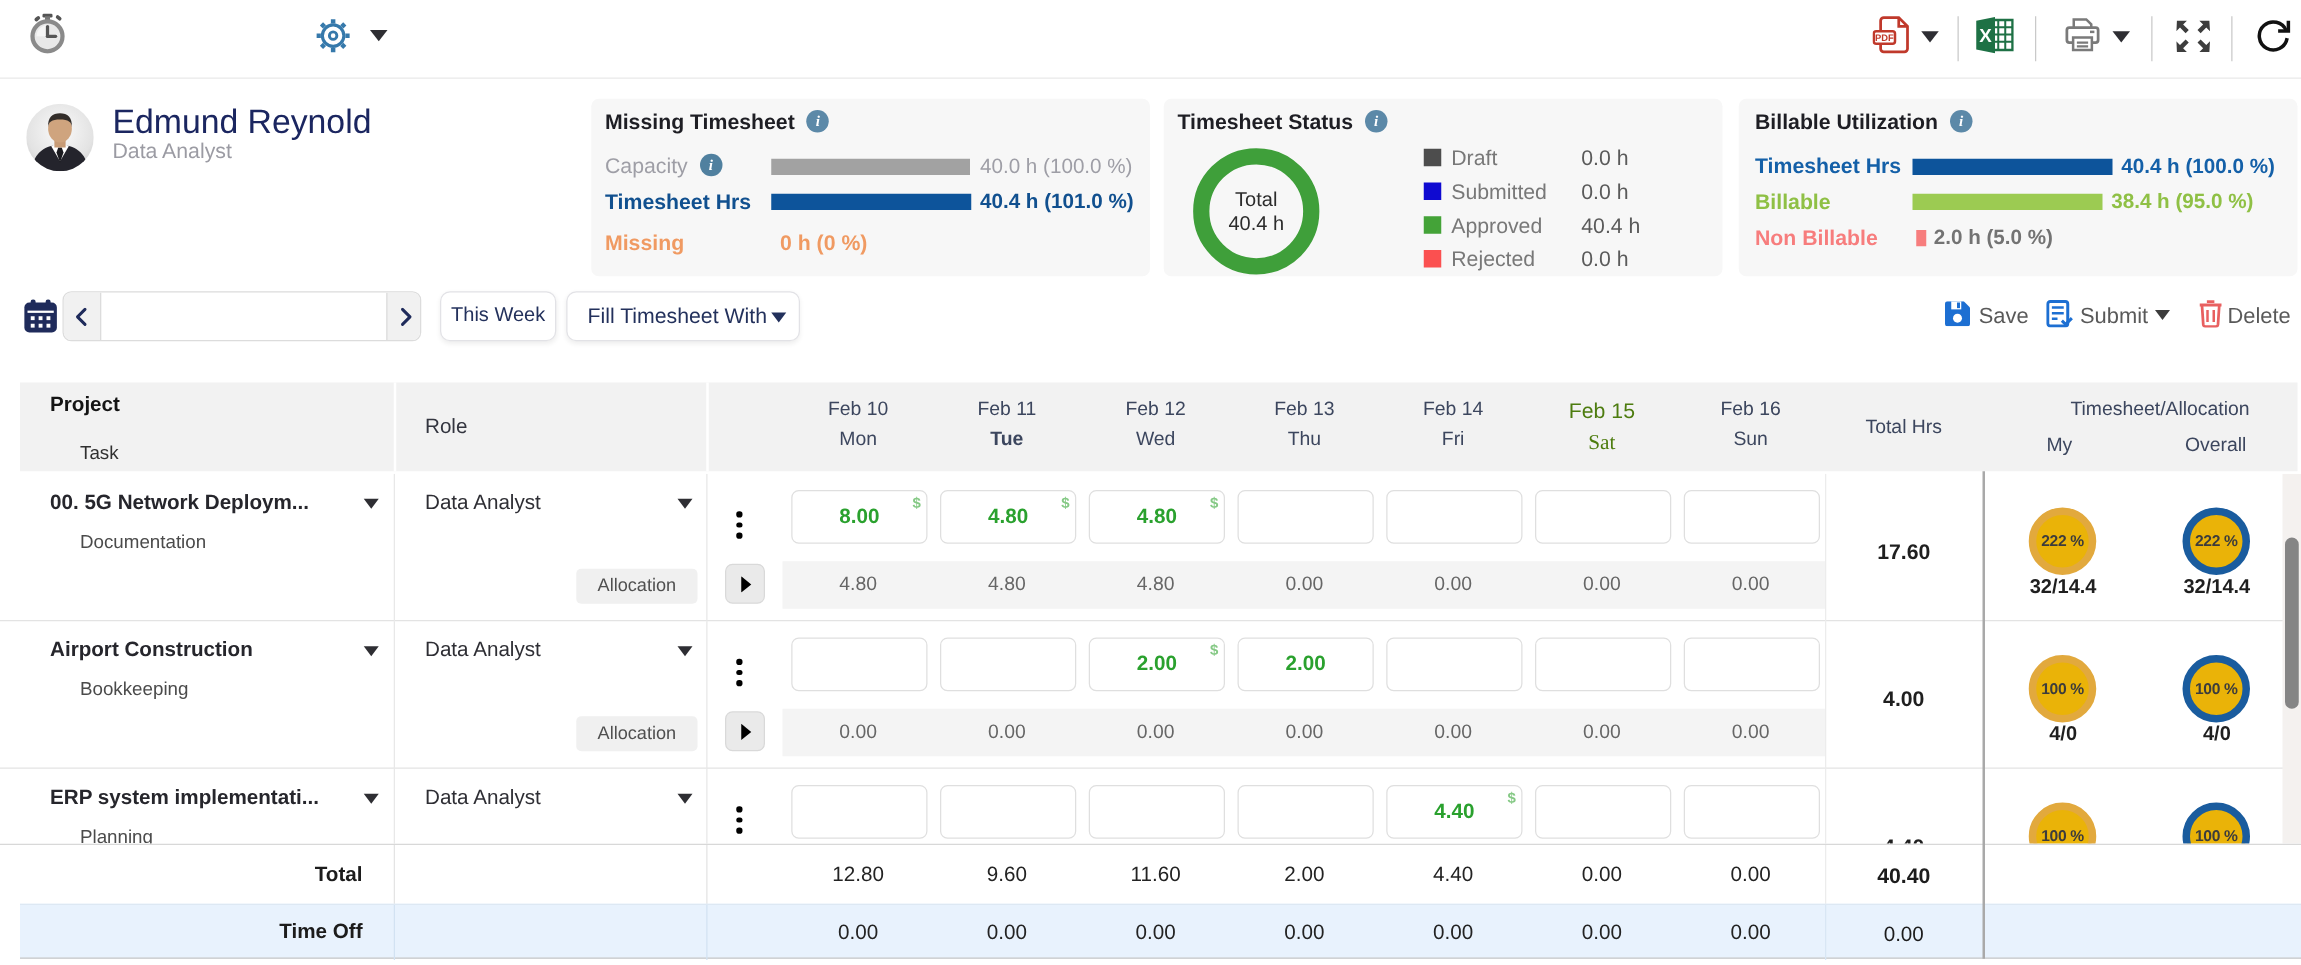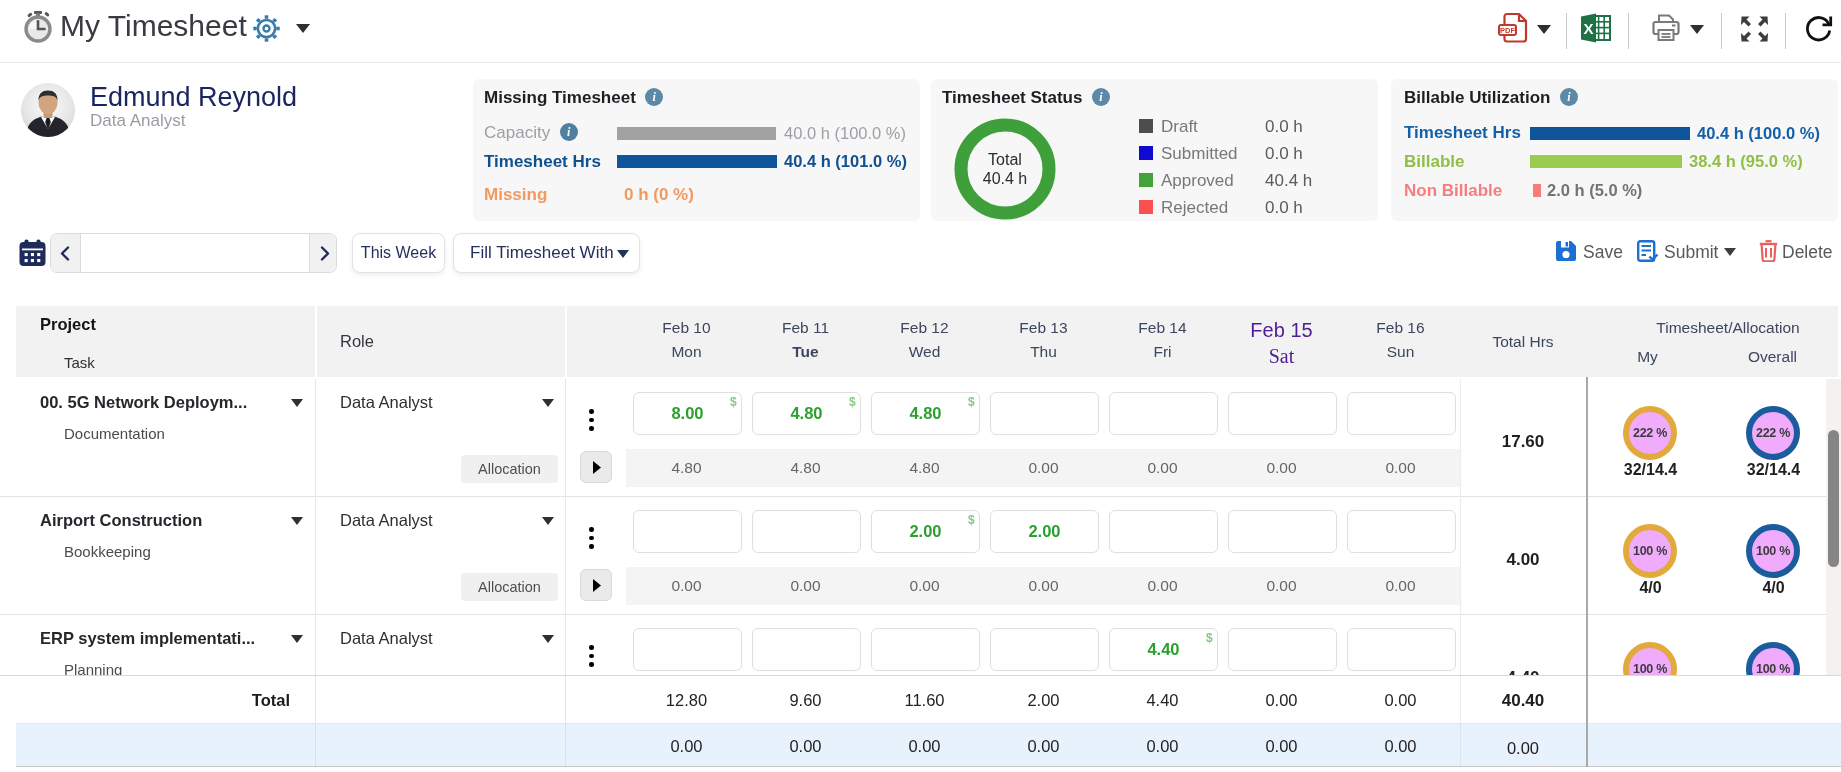--- a/index.html
+++ b/index.html
@@ -7,21 +7,21 @@
   font-family:"Liberation Sans", sans-serif; }
 .abs { position:absolute; }
 #page div { white-space:nowrap; }
 #page { position:relative; width:1841px; height:772px; }
 .caret { width:0; height:0; border-left:7px solid transparent; border-right:7px solid transparent; border-top:9px solid #2e2e33; }
 .caret.sm { border-left-width:6px; border-right-width:6px; border-top-width:8px; }
 .info { display:inline-block; width:18px; height:18px; border-radius:50%; background:#5c89a8; color:#fff; text-align:center; font:italic bold 12px/18px "Liberation Serif", serif; vertical-align:2px; }
 .bar { height:13px; }
 .sep { width:1px; background:#c9c9c9; top:13px; height:36px; }
 .cell { position:absolute; text-align:center; }
-.circ { position:absolute; width:54px; height:54px; border-radius:50%; background:#f0abfc; display:flex; align-items:center; justify-content:center; }
+.circ { position:absolute; width:54px; height:54px; border-radius:50%; background:#eab308; display:flex; align-items:center; justify-content:center; }
 .circ span { font-weight:bold; font-size:12.5px; color:#3c3c3c; letter-spacing:-0.3px; }
 .ibox { position:absolute; width:109px; height:43px; border:1px solid #dfdfdf; border-radius:6px; background:#fff; text-align:center; font-weight:bold; font-size:16.5px; color:#2aa12e; line-height:41px; }
 .dol { position:absolute; font-size:12px; font-weight:bold; color:#85c985; }
 .alloc-strip { position:absolute; left:626px; width:834px; height:38px; background:#f4f4f4; }
 .aval { position:absolute; width:119px; text-align:center; font-size:15.5px; color:#666; }
 .pill { position:absolute; left:461px; width:97px; height:28px; background:#f0f0f0; border-radius:4px; text-align:center; font-size:14.5px; color:#4f4f4f; line-height:28px; }
 .playbtn { position:absolute; left:580px; width:32px; height:32px; background:#eaeaea; border:1px solid #d9d9d9; border-radius:6px; }
 .kebab { position:absolute; left:589px; width:5px; }
 .kebab i { display:block; width:4.5px; height:4.5px; border-radius:50%; background:#000; margin-bottom:4px; }
 .pname { position:absolute; left:40px; font-size:16.5px; font-weight:bold; color:#26262c; }
@@ -38,21 +38,20 @@
   <svg class="abs" style="left:24px;top:10px" width="28" height="33" viewBox="0 0 28 33">
     <rect x="10" y="1" width="8" height="3" rx="1" fill="#555"></rect>
     <rect x="12" y="3" width="4" height="4" fill="#777"></rect>
     <rect x="3.2" y="4" width="5" height="3" rx="1.5" fill="#555" transform="rotate(-40 5 5)"></rect>
     <rect x="20" y="3" width="5" height="3" rx="1.5" fill="#555" transform="rotate(40 23 5)"></rect>
     <circle cx="14" cy="19" r="12" fill="#e8e8e8" stroke="#8a8a8a" stroke-width="3.4"></circle>
     <path d="M14 19 L14 10 A9 9 0 0 0 5.2 19 Z" fill="#f5f5f5"></path>
     <path d="M14 19 L14 11.2" stroke="#555" stroke-width="2.6" stroke-linecap="round"></path>
     <path d="M14 19 L20.5 19" stroke="#555" stroke-width="2.6" stroke-linecap="round"></path>
   </svg>
-  <div class="abs" style="left:60px;top:9px;font-size:30px;color:#3a3a40;">My Timesheet</div>
 
   <svg class="abs" style="left:252px;top:14px" width="29" height="29" viewBox="0 0 29 29">
     <g fill="none" stroke="#3679ab">
       <circle cx="14.5" cy="14.5" r="8.6" stroke-width="2.5"></circle>
       <circle cx="14.5" cy="14.5" r="3" stroke-width="2.3"></circle>
       <g stroke-width="3.6" stroke-linecap="butt">
         <g transform="translate(14.5,14.5)">
           <line x1="0" y1="-9.8" x2="0" y2="-13.2"></line>
               <line x1="0" y1="9.8" x2="0" y2="13.2"></line>
           <line x1="-9.8" y1="0" x2="-13.2" y2="0"></line>
@@ -261,21 +260,21 @@
     <div class="abs" style="left:299px;top:0;width:2px;height:71px;background:#fff;"></div>
     <div class="abs" style="left:549px;top:0;width:2px;height:71px;background:#fff;"></div>
     <div class="abs" style="left:24px;top:9px;font-size:16.5px;font-weight:bold;color:#141414;">Project</div>
     <div class="abs" style="left:48px;top:48px;font-size:15px;color:#303030;">Task</div>
     <div class="abs" style="left:324px;top:26px;font-size:16.5px;color:#33353f;">Role</div>
     <div class="cell" style="left:611px;top:13px;width:119px;font-size:15.5px;color:#3c465e;">Feb 10<br><span style="line-height:29px;">Mon</span></div>
     <div class="cell" style="left:730px;top:13px;width:119px;font-size:15.5px;color:#3c465e;">Feb 11<br><span style="line-height:29px;font-weight:bold;">Tue</span></div>
     <div class="cell" style="left:849px;top:13px;width:119px;font-size:15.5px;color:#3c465e;">Feb 12<br><span style="line-height:29px;">Wed</span></div>
     <div class="cell" style="left:968px;top:13px;width:119px;font-size:15.5px;color:#3c465e;">Feb 13<br><span style="line-height:29px;">Thu</span></div>
     <div class="cell" style="left:1087px;top:13px;width:119px;font-size:15.5px;color:#3c465e;">Feb 14<br><span style="line-height:29px;margin-top:18px;">Fri</span></div>
-    <div class="cell" style="left:1206px;top:13px;width:119px;font-size:20px;color:#4c1d95;">Feb 15<br><span style="line-height:29px;font-family:Liberation Serif, serif;">Sat</span></div>
+    <div class="cell" style="left:1206px;top:13px;width:119px;font-size:17px;color:#4d7c0f;">Feb 15<br><span style="line-height:29px;font-family:Liberation Serif, serif;">Sat</span></div>
     <div class="cell" style="left:1325px;top:13px;width:119px;font-size:15.5px;color:#3c465e;">Feb 16<br><span style="line-height:29px;">Sun</span></div>
     <div class="cell" style="left:1444px;top:27px;width:126px;font-size:15.5px;color:#3c465e;">Total Hrs</div>
     <div class="cell" style="left:1597px;top:13px;width:230px;font-size:15.5px;color:#3c465e;">Timesheet/Allocation</div>
     <div class="cell" style="left:1572px;top:42px;width:119px;font-size:15.5px;color:#3c465e;">My</div>
     <div class="cell" style="left:1697px;top:42px;width:119px;font-size:15.5px;color:#3c465e;">Overall</div>
   </div>
 
   <div class="abs" style="left:0;top:379px;width:1841px;height:296px;overflow:hidden;">
 
     <div class="abs" style="left:0;top:0;width:1841px;height:118px;border-bottom:1px solid #e3e3e3;">
@@ -418,20 +417,21 @@
     <div class="fval" style="left:1103px;top:15px;">4.40</div>
     <div class="fval" style="left:1222px;top:15px;">0.00</div>
     <div class="fval" style="left:1341px;top:15px;">0.00</div>
     <div class="cell" style="left:1460px;top:15px;width:126px;font-size:17px;font-weight:bold;color:#1c1c1c;">40.40</div>
     <div class="abs" style="left:315px;top:0;width:1px;height:48px;background:#e4e4e4;"></div>
     <div class="abs" style="left:565px;top:0;width:1px;height:48px;background:#e4e4e4;"></div>
     <div class="abs" style="left:1460px;top:0;width:1px;height:48px;background:#ececec;"></div>
   </div>
 
   <div class="abs" style="left:16px;top:723px;width:1825px;height:44px;background:#e8f2fd;border-top:1px solid #dde8f3;border-bottom:1px solid #c6c6c6;">
+    <div class="abs" style="left:0;top:0;width:274px;text-align:right;font-size:16.5px;font-weight:bold;color:#1c1c1c;line-height:43px;">Time Off</div>
     <div class="fval" style="left:611px;top:13px;">0.00</div>
     <div class="fval" style="left:730px;top:13px;">0.00</div>
     <div class="fval" style="left:849px;top:13px;">0.00</div>
     <div class="fval" style="left:968px;top:13px;">0.00</div>
     <div class="fval" style="left:1087px;top:13px;">0.00</div>
     <div class="fval" style="left:1206px;top:13px;">0.00</div>
     <div class="fval" style="left:1325px;top:13px;">0.00</div>
     <div class="cell" style="left:1444px;top:15px;width:126px;font-size:16.5px;color:#1c1c1c;">0.00</div>
     <div class="abs" style="left:299px;top:0;width:1px;height:44px;background:#d2e2f2;"></div>
     <div class="abs" style="left:549px;top:0;width:1px;height:44px;background:#d2e2f2;"></div>

